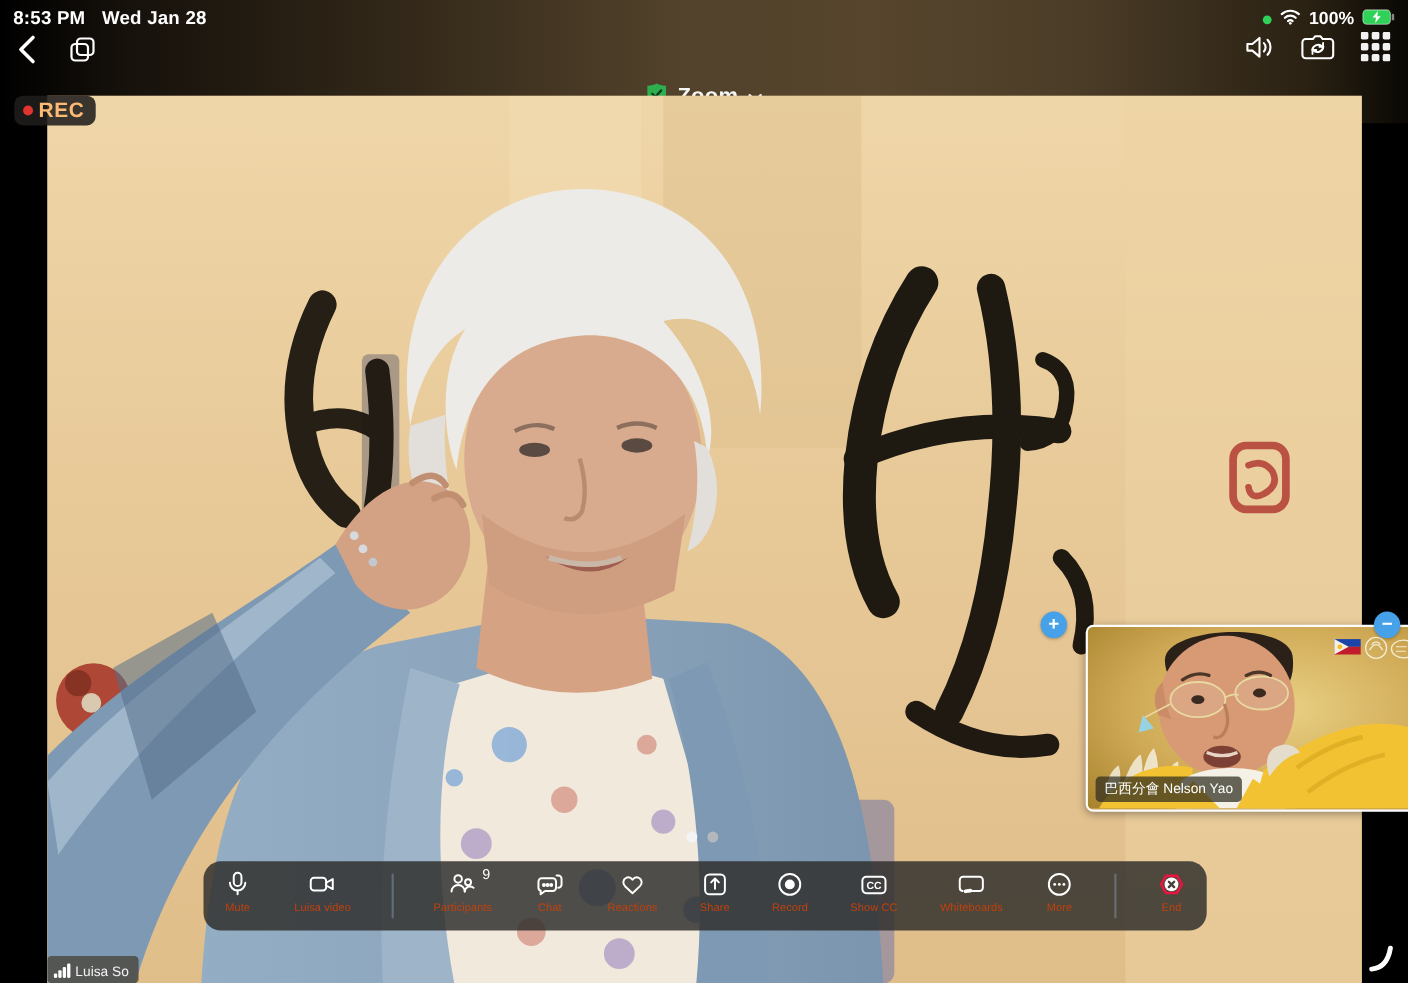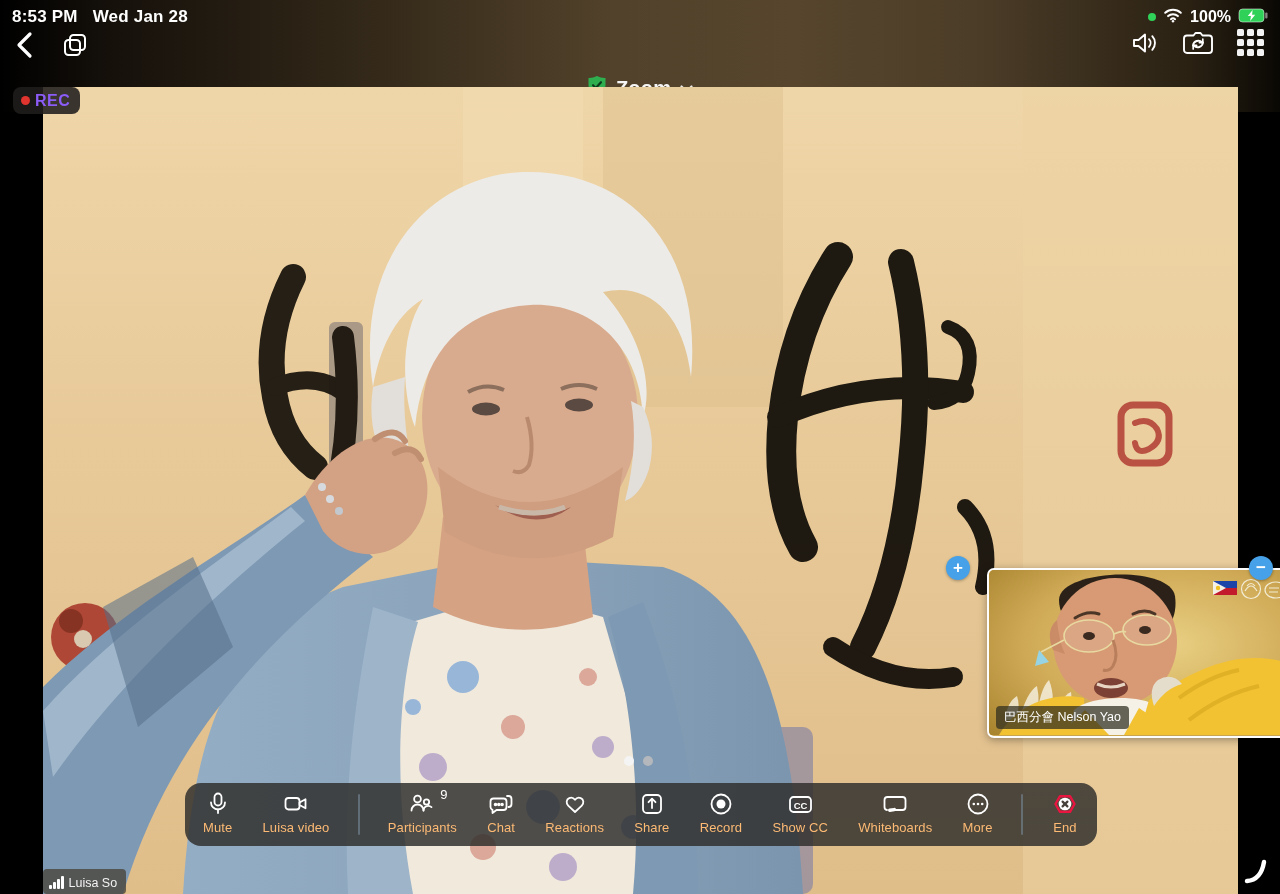--- a/index.html
+++ b/index.html
@@ -20,21 +20,21 @@
   .nav-right { position:absolute; right:16px; top:29px; display:flex; align-items:center; gap:23px; }
   .icon-btn { background:none; border:none; padding:0; cursor:pointer; display:flex; align-items:center; }
 
   
   .video-area { position:absolute; left:43px; top:87px; width:1195px; height:807px; overflow:hidden; background:#e6c795; }
   .video-area svg { display:block; }
 
   .rec-badge { position:absolute; left:13px; top:87px; height:27px; padding:0 10px 0 8px;
     background:rgba(32,30,28,.88); border-radius:8px; display:flex; align-items:center; gap:5px; }
   .rec-dot { width:9px; height:9px; border-radius:50%; background:#e0342f; }
-  .rec-label { color:#8b5cf6; font-size:16px; font-weight:700; letter-spacing:.5px; }
+  .rec-label { color:#fdba74; font-size:19px; font-weight:700; letter-spacing:.5px; }
 
   .self-label { position:absolute; left:0; bottom:0; height:25px; padding:2px 9px 0 6px;
     background:rgba(72,66,56,.78); border-radius:4px; display:flex; align-items:center; gap:5px; }
   .self-label span { color:#f2f2f2; font-size:12.5px; }
   .sig-bars { display:flex; align-items:flex-end; gap:1.5px; }
   .sig-bars i { display:block; width:2.5px; background:#fff; border-radius:1px; }
 
   
   .pip { position:absolute; left:959px; top:568px; width:301px; height:170px;
     border:2.5px solid #fdfdfd; border-radius:7px; overflow:hidden; background:#caa551; box-shadow:0 2px 8px rgba(0,0,0,.35);margin-left:28px; }
@@ -52,21 +52,21 @@
   .pager i.on { background:#f4f4f4; }
   .pager i.off { background:#b4b8bc; }
 
   
   .toolbar { position:absolute; left:185px; top:783px; width:912px; height:63px;
     background:rgba(48,46,44,.84); border-radius:16px; display:flex; align-items:stretch;
     justify-content:space-between; padding:0 14px; }
   .tb-item { background:none; border:none; cursor:pointer; display:flex; flex-direction:column;
     align-items:center; justify-content:flex-start; padding:7px 4px 0; gap:3px; position:relative; }
   .tb-item .ico { height:27px; display:flex; align-items:center; justify-content:center; position:relative; }
-  .tb-item .lbl { color:#fdba74; font-size:13px; letter-spacing:.1px; white-space:nowrap; }
+  .tb-item .lbl { color:#c2410c; font-size:10px; letter-spacing:.1px; white-space:nowrap; }
   .tb-badge { position:absolute; top:-3px; right:-11px; color:#fff; font-size:13px; }
   .tb-sep { width:2px; background:rgba(130,150,170,.5); margin:11px 2px; border-radius:1px; }
   svg.tbi { stroke:#fff; stroke-width:1.8; fill:none; stroke-linecap:round; stroke-linejoin:round; }
 
   .corner-arc { position:absolute; right:12px; bottom:10px; }
 </style>
 </head>
 <body>
 
 <div class="screen">

